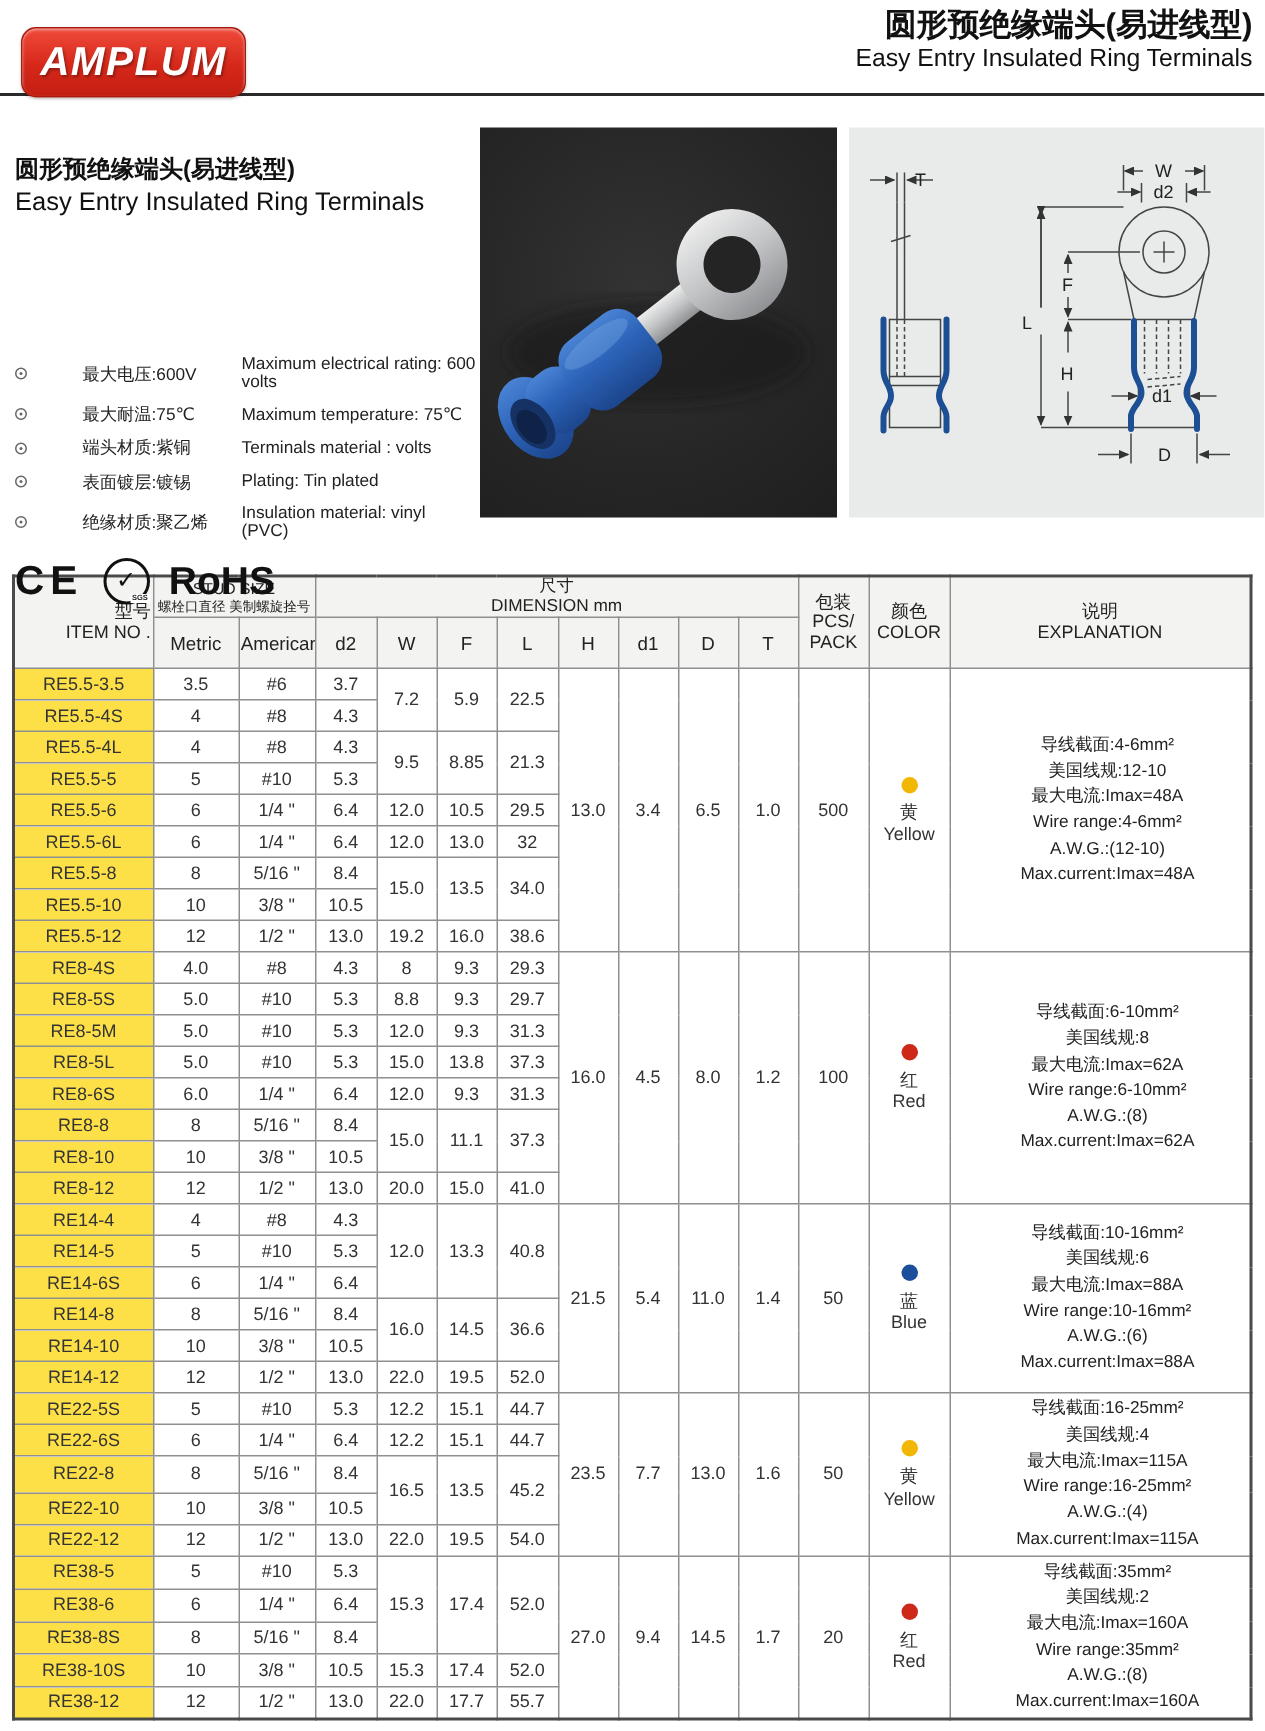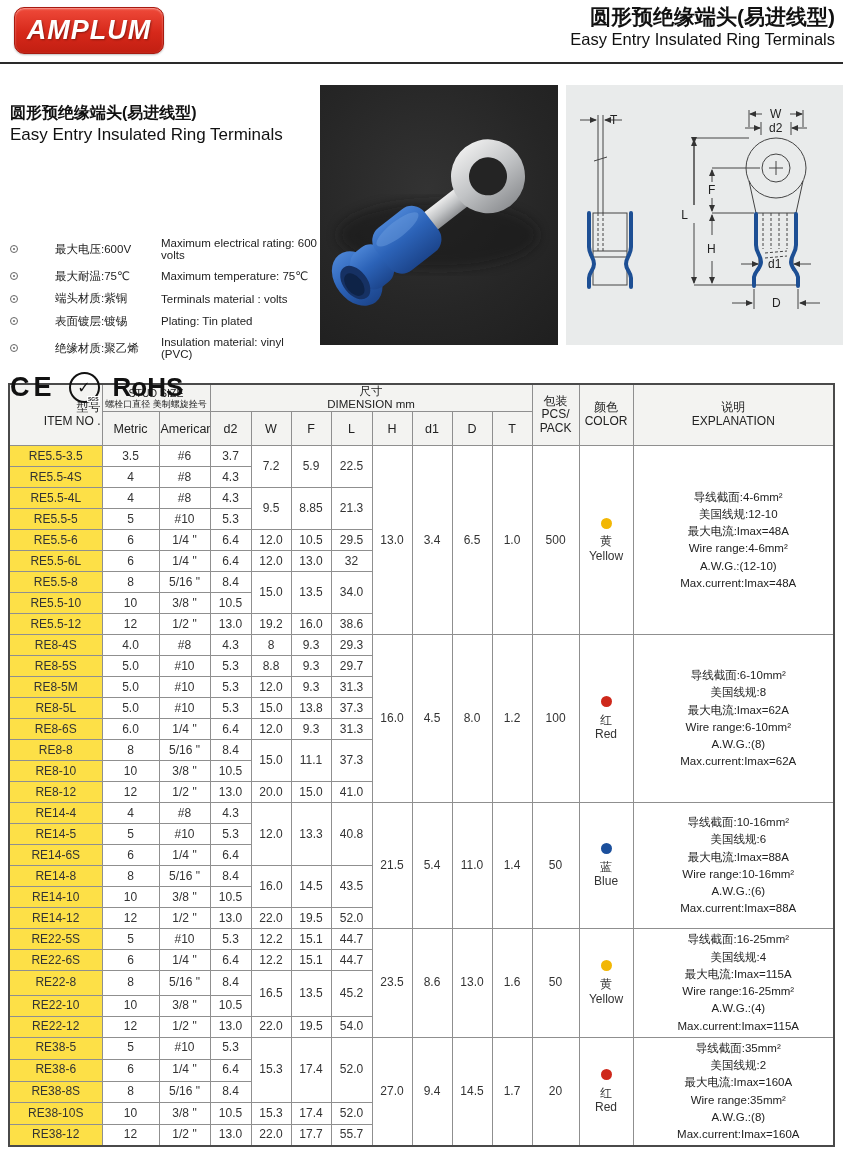--- a/index.html
+++ b/index.html
@@ -5,21 +5,21 @@
   * { margin:0; padding:0; box-sizing:border-box; }
   html,body { background:#ffffff; }
   body {
     width:843px; height:1154px;
     font-family:"Liberation Sans","DejaVu Sans",sans-serif;
     color:#222; position:relative; overflow:hidden;
   }
   
   .top-header { position:relative; height:64px; border-bottom:2px solid #2a2a2a; }
   .logo {
-    position:absolute; left:14px; top:7px; width:150px; height:47px;
+    position:absolute; left:14px; top:18px; width:150px; height:47px;
     background:linear-gradient(180deg,#ef4a3a 0%,#d6281a 55%,#c21f12 100%);
     border:1px solid #a81a10; border-radius:10px;
     display:flex; align-items:center; justify-content:center;
     box-shadow:inset 0 1px 2px rgba(255,255,255,.5), 0 1px 2px rgba(0,0,0,.25);
   }
   .logo span {
     color:#fff; font-weight:bold; font-style:italic; font-size:27px; letter-spacing:1px;
     text-shadow:1px 1px 2px rgba(0,0,0,.35);
   }
   .head-titles { position:absolute; right:8px; top:4px; text-align:right; }
@@ -513,21 +513,21 @@
         <td>1/4 "</td>
         <td>6.4</td>
       </tr>
       <tr>
         <td class="item">RE14-8</td>
         <td>8</td>
         <td>5/16 "</td>
         <td>8.4</td>
         <td rowspan="2">16.0</td>
         <td rowspan="2">14.5</td>
-        <td rowspan="2">43.5</td>
+        <td rowspan="2">36.6</td>
       </tr>
       <tr>
         <td class="item">RE14-10</td>
         <td>10</td>
         <td>3/8 "</td>
         <td>10.5</td>
       </tr>
       <tr>
         <td class="item">RE14-12</td>
         <td>12</td>
@@ -539,21 +539,21 @@
       </tr>
       <tr>
         <td class="item">RE22-5S</td>
         <td>5</td>
         <td>#10</td>
         <td>5.3</td>
         <td>12.2</td>
         <td>15.1</td>
         <td>44.7</td>
         <td rowspan="5">23.5</td>
-        <td rowspan="5">8.6</td>
+        <td rowspan="5">7.7</td>
         <td rowspan="5">13.0</td>
         <td rowspan="5">1.6</td>
         <td rowspan="5">50</td>
         <td rowspan="5"><span class="color-dot" style="background: rgb(242, 183, 5);"></span><div class="color-zh">黄</div><div class="color-en">Yellow</div></td>
         <td class="expl" rowspan="5">
           <div class="expl-line">导线截面:16-25mm²</div>
           <div class="expl-line">美国线规:4</div>
           <div class="expl-line">最大电流:Imax=115A</div>
           <div class="expl-line">Wire range:16-25mm²</div>
           <div class="expl-line">A.W.G.:(4)</div>

